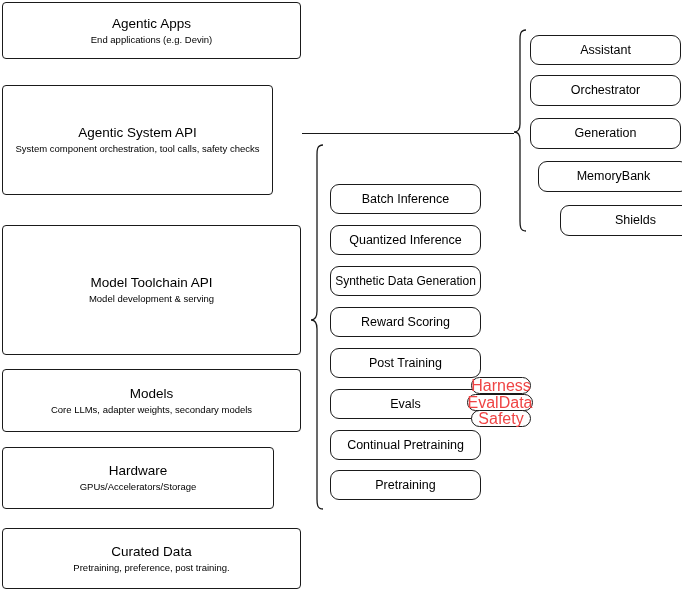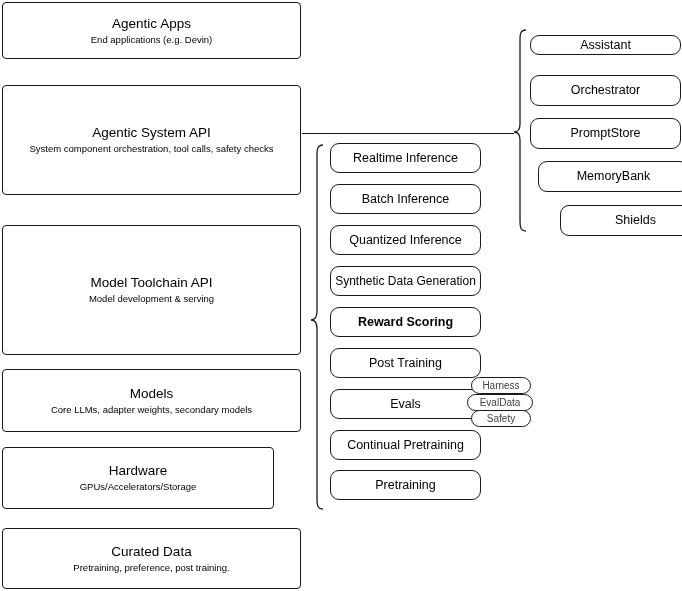--- a/index.html
+++ b/index.html
@@ -56,23 +56,23 @@
   
   .badge{
     position:absolute;
     box-sizing:border-box;
     border:1.3px solid #1a1a1a;
     border-radius:999px;
     background:#ffffff;
     display:flex;
     align-items:center;
     justify-content:center;
-    font-size:10px;
+    font-size:16px;
     line-height:14px;
-    color:#404040;
+    color:#ef4444;
     white-space:nowrap;
   }
 
   
   .hline{
     position:absolute;
     height:0;
     border-top:1.2px solid #1a1a1a;
   }
 
@@ -83,21 +83,21 @@
 </head>
 <body>
 
 <div id="canvas">
 
   <div class="layer" style="left:2px;top:2px;width:299px;height:57px;">
     <div class="title">Agentic Apps</div>
     <div class="sub">End applications (e.g. Devin)</div>
   </div>
 
-  <div class="layer" style="left:2px;top:85px;width:299px;height:110px;">
+  <div class="layer" style="left:2px;top:85px;width:271px;height:110px;">
     <div class="title">Agentic System API</div>
     <div class="sub">System component orchestration, tool calls, safety checks</div>
   </div>
 
   <div class="layer" style="left:2px;top:369px;width:299px;height:63px;">
     <div class="title">Models</div>
     <div class="sub">Core LLMs, adapter weights, secondary models</div>
   </div>
 
   <div class="layer" style="left:2px;top:225px;width:299px;height:130px;">
@@ -116,37 +116,36 @@
   </div>
 
   <div class="hline" style="left:302px;top:133px;width:212px;"></div>
 
   <div class="brace" style="left:513px;top:29px;">
     <svg width="14" height="203" viewBox="0 0 14 203">
       <path d="M13 1 C7 1 7 6 7 11 L7 95 C7 101 4 103 1 103 C4 103 7 105 7 111 L7 192 C7 197 7 202 13 202" fill="none" stroke="#1a1a1a" stroke-width="1.3"></path>
     </svg>
   </div>
 
-  <div class="capsule" style="left:530px;top:35px;width:151px;height:20px;">Assistant</div>
+  <div class="capsule" style="left:530px;top:35px;width:151px;height:30px;">Assistant</div>
   <div class="capsule" style="left:530px;top:75px;width:151px;height:31px;">Orchestrator</div>
-  <div class="capsule" style="left:530px;top:118px;width:151px;height:31px;">PromptStore</div>
+  <div class="capsule" style="left:530px;top:118px;width:151px;height:31px;">Generation</div>
   <div class="capsule" style="left:530px;top:161px;width:151px;height:31px;margin-left:8px;">MemoryBank</div>
   <div class="capsule" style="left:560px;top:205px;width:151px;height:31px;">Shields</div>
 
   <div class="brace" style="left:310px;top:144px;">
     <svg width="14" height="366" viewBox="0 0 14 366">
       <path d="M13 1 C7 1 7 6 7 11 L7 167 C7 174 4 176 1 176 C4 176 7 178 7 185 L7 355 C7 360 7 365 13 365" fill="none" stroke="#1a1a1a" stroke-width="1.3"></path>
     </svg>
   </div>
 
-  <div class="capsule" style="left:330px;top:143px;width:151px;height:30px;">Realtime Inference</div>
   <div class="capsule" style="left:330px;top:184px;width:151px;height:30px;">Batch Inference</div>
   <div class="capsule" style="left:330px;top:225px;width:151px;height:30px;">Quantized Inference</div>
   <div class="capsule" style="left:330px;top:266px;width:151px;height:30px;font-size:12px;">Synthetic Data Generation</div>
-  <div class="capsule" style="left:330px;top:307px;width:151px;height:30px;font-weight:bold;">Reward Scoring</div>
+  <div class="capsule" style="left:330px;top:307px;width:151px;height:30px;">Reward Scoring</div>
   <div class="capsule" style="left:330px;top:348px;width:151px;height:30px;">Post Training</div>
   <div class="capsule" style="left:330px;top:389px;width:151px;height:30px;">Evals</div>
   <div class="capsule" style="left:330px;top:430px;width:151px;height:30px;">Continual Pretraining</div>
   <div class="capsule" style="left:330px;top:470px;width:151px;height:30px;">Pretraining</div>
 
   <div class="badge" style="left:471px;top:377px;width:60px;height:17px;">Harness</div>
   <div class="badge" style="left:467px;top:394px;width:66px;height:17px;">EvalData</div>
   <div class="badge" style="left:471px;top:410px;width:60px;height:17px;">Safety</div>
 
 </div>

